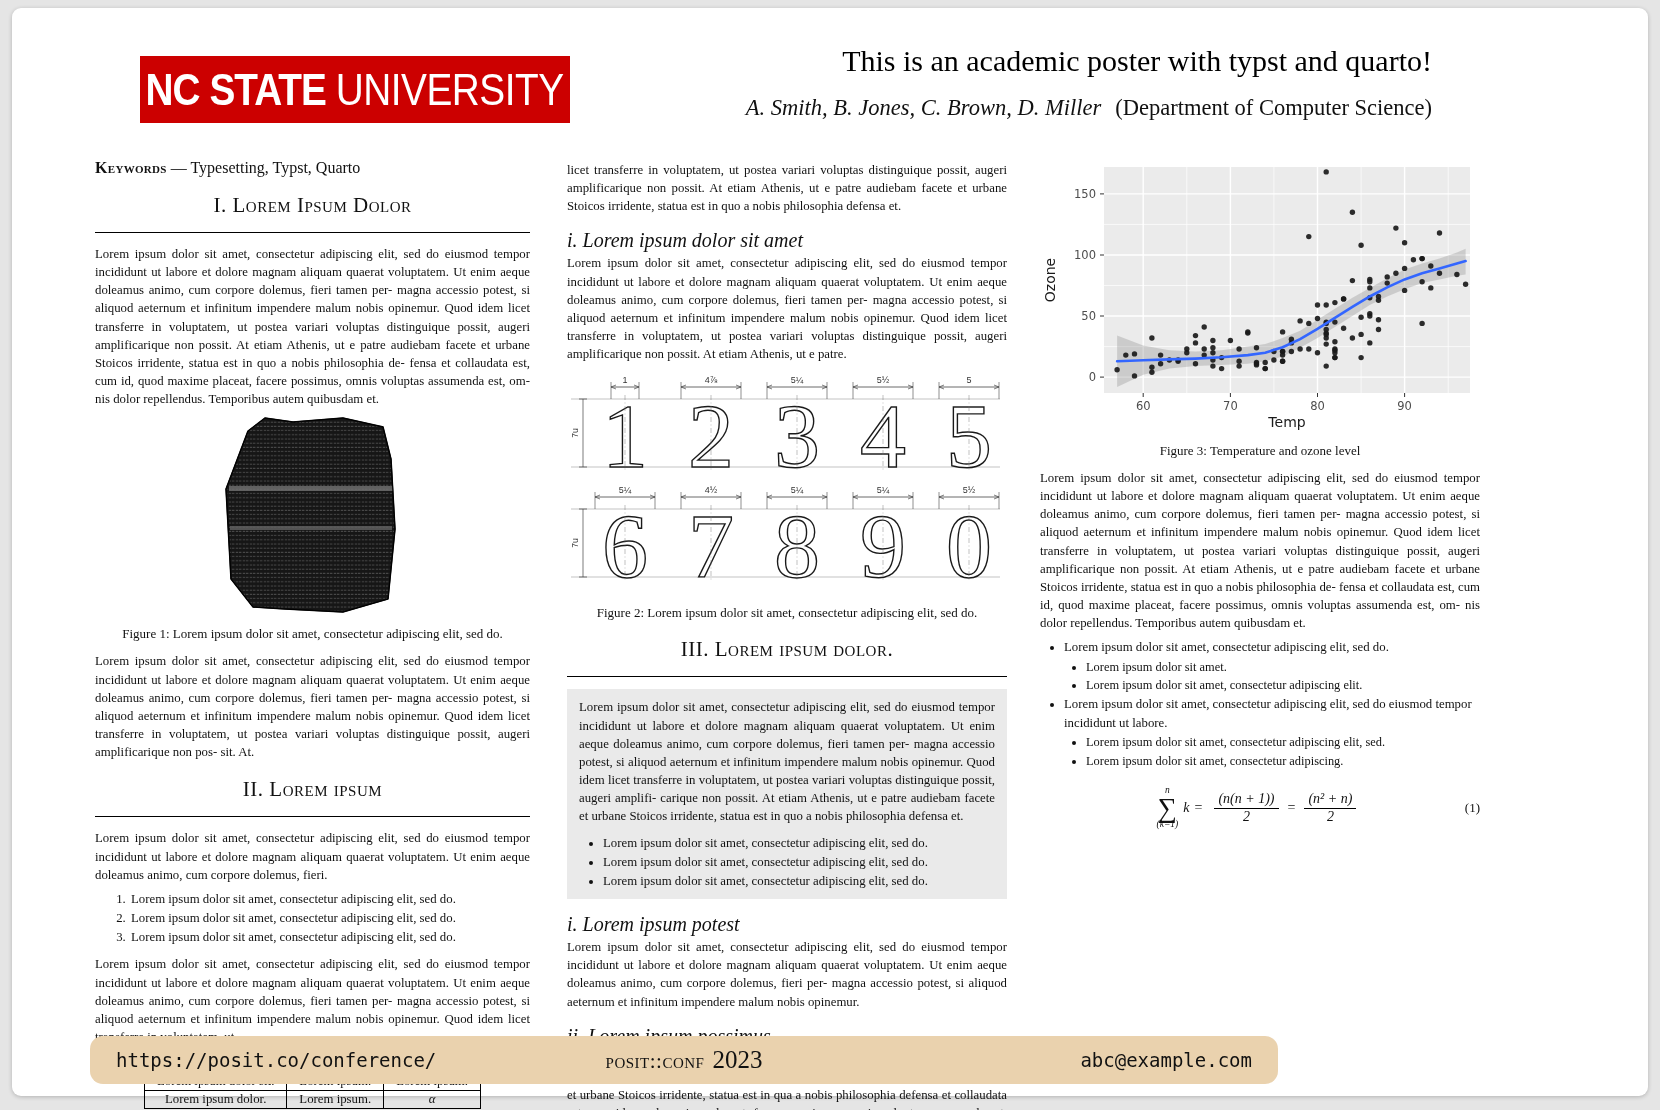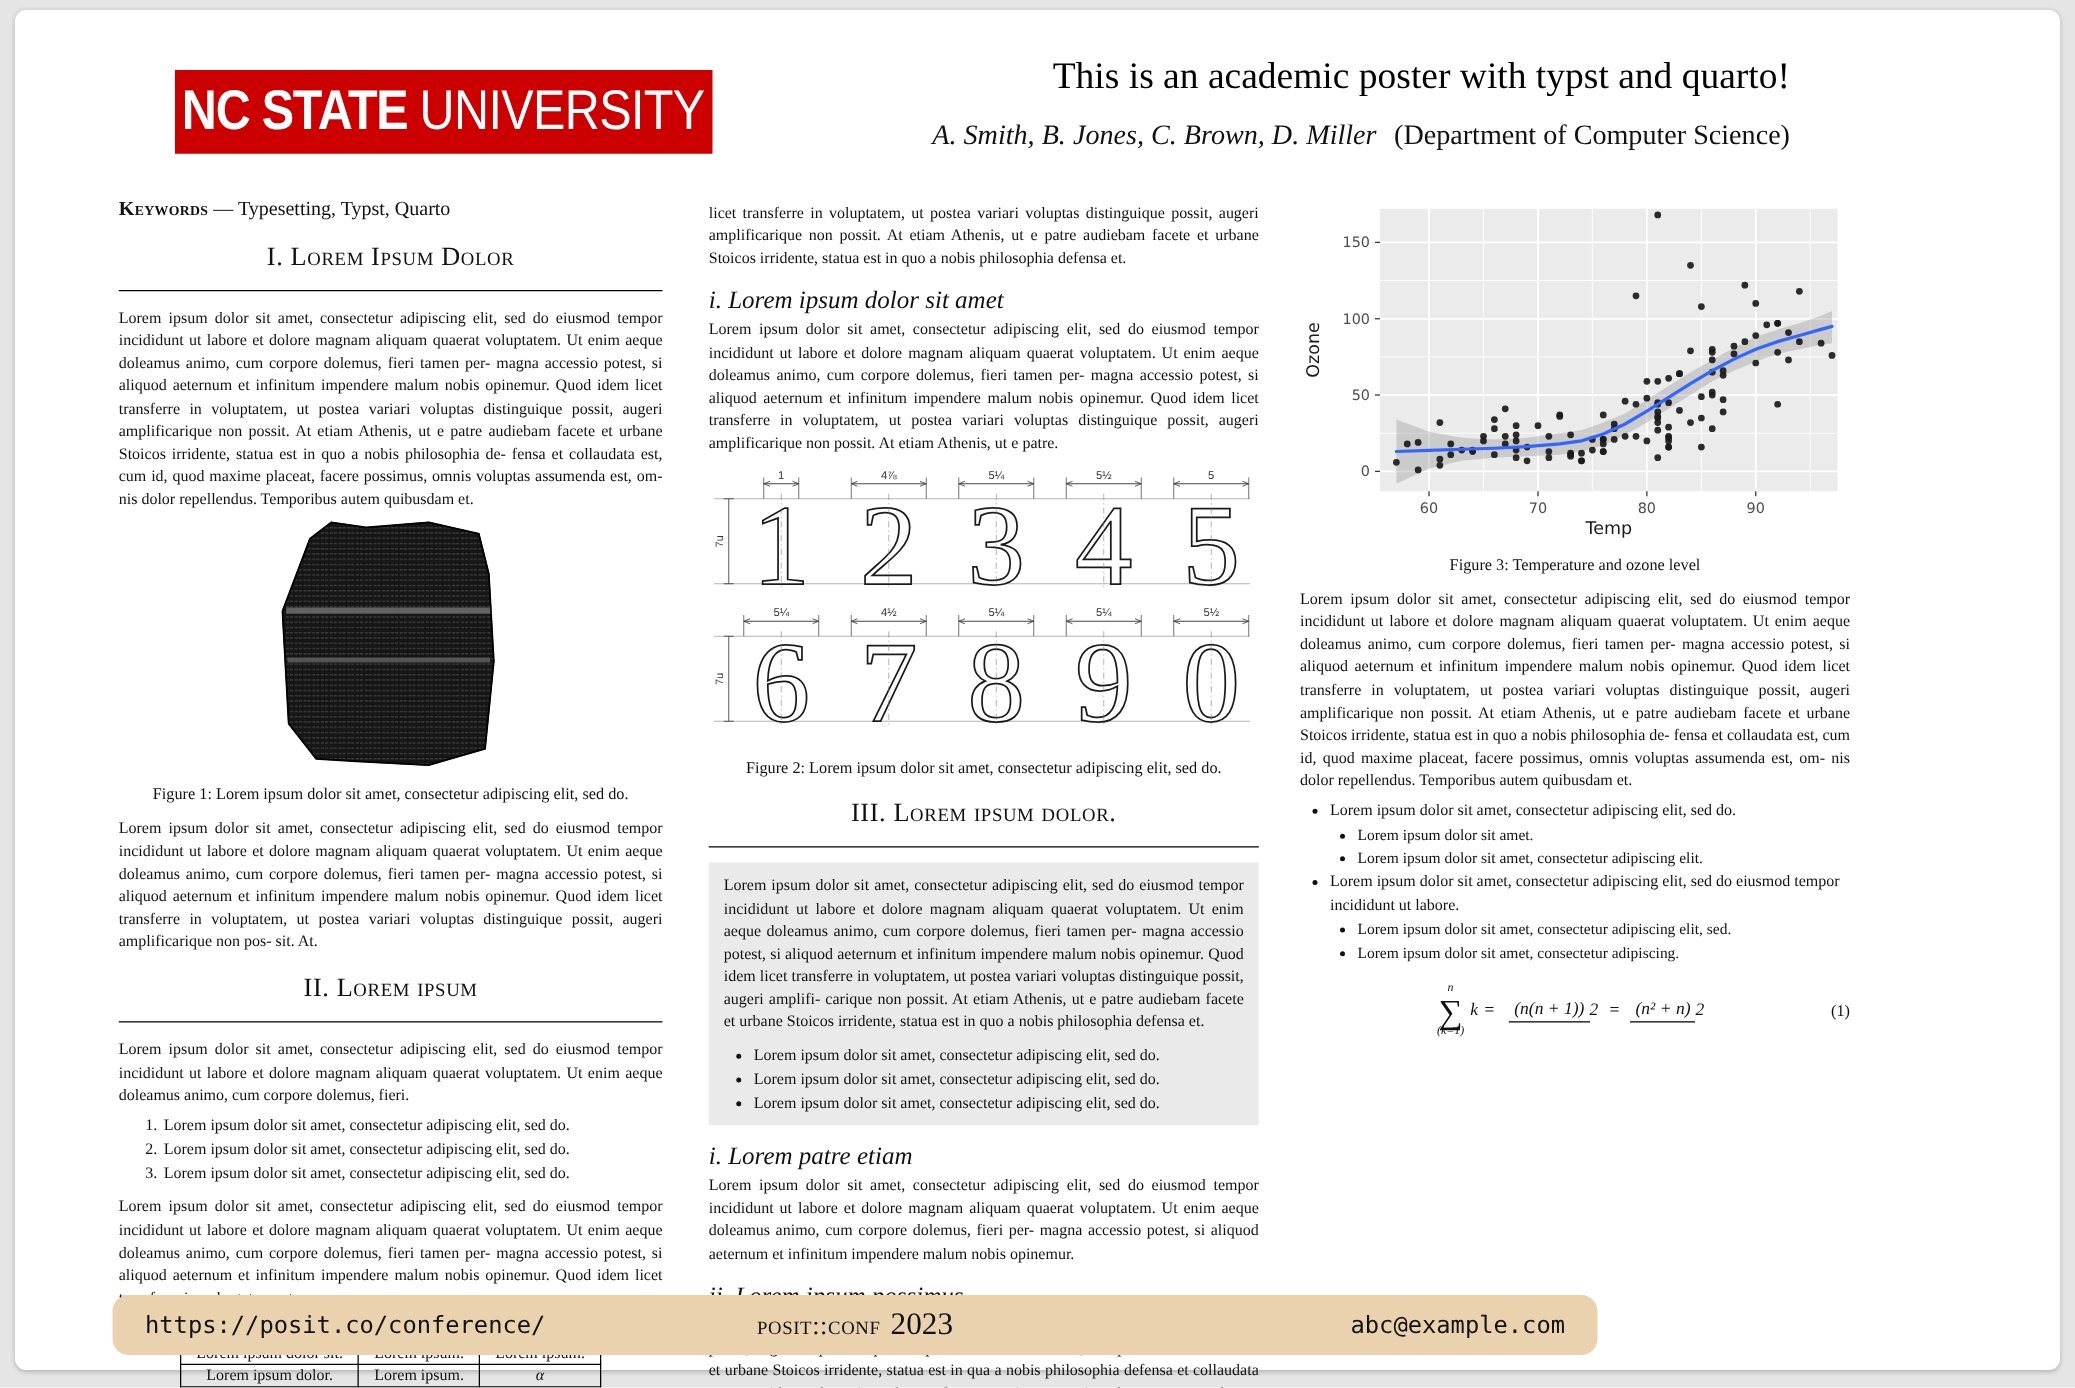--- a/index.html
+++ b/index.html
@@ -74,21 +74,21 @@
   #ozone-chart{margin:6px 0 0 0;}
   .r-bullets{margin-top:2px;}
   
   .equation{
     position:relative;margin:16px 0 0 0;display:flex;align-items:center;justify-content:center;
     font-size:14px;font-style:italic;
   }
   .sum{display:inline-flex;flex-direction:column;align-items:center;margin-right:5px;}
   .sum-sup,.sum-sub{font-size:9.5px;line-height:1;font-style:italic;}
   .sigma{font-size:27px;line-height:.9;font-style:normal;}
-  .frac{display:inline-flex;flex-direction:row;align-items:center;margin:0 7px;vertical-align:middle;}
+  .frac{display:inline-flex;flex-direction:column;align-items:center;margin:0 7px;vertical-align:middle;}
   .frac .num{display:block;padding:0 4px 1px 4px;border-bottom:1px solid #000;line-height:1.15;}
   .frac .den{display:block;line-height:1.2;}
   .eq-no{position:absolute;right:0;top:50%;transform:translateY(-50%);font-style:normal;font-size:13px;}
   
   .footer{
     position:absolute;left:78px;top:1028px;width:1188px;height:48px;
     background:#ead2ae;border-radius:13px;
     display:flex;align-items:center;justify-content:space-between;
     padding:0 26px;box-sizing:border-box;
   }
@@ -269,21 +269,21 @@
 
     <div class="callout">
       <p class="body">Lorem ipsum dolor sit amet, consectetur adipiscing elit, sed do eiusmod tempor incididunt ut labore et dolore magnam aliquam quaerat voluptatem. Ut enim aeque doleamus animo, cum corpore dolemus, fieri tamen per- magna accessio potest, si aliquod aeternum et infinitum impendere malum nobis opinemur. Quod idem licet transferre in voluptatem, ut postea variari voluptas distinguique possit, augeri amplifi- carique non possit. At etiam Athenis, ut e patre audiebam facete et urbane Stoicos irridente, statua est in quo a nobis philosophia defensa et.</p>
       <ul class="bul">
         <li>Lorem ipsum dolor sit amet, consectetur adipiscing elit, sed do.</li>
         <li>Lorem ipsum dolor sit amet, consectetur adipiscing elit, sed do.</li>
         <li>Lorem ipsum dolor sit amet, consectetur adipiscing elit, sed do.</li>
       </ul>
     </div>
 
-    <h3 class="sub">i. Lorem patre etiam</h3>
+    <h3 class="sub">i. Lorem ipsum potest</h3>
     <p class="body">Lorem ipsum dolor sit amet, consectetur adipiscing elit, sed do eiusmod tempor incididunt ut labore et dolore magnam aliquam quaerat voluptatem. Ut enim aeque doleamus animo, cum corpore dolemus, fieri per- magna accessio potest, si aliquod aeternum et infinitum impendere malum nobis opinemur.</p>
 
     <h3 class="sub">ii. Lorem ipsum possimus</h3>
     <p class="body">Quod idem licet transferre in voluptatem, ut postea variari voluptas distinguique possit, augeri amplificarique non possit. At etiam Athenis, ut e patre audiebam facete et urbane Stoicos irridente, statua est in qua a nobis philosophia defensa et collaudata est, cum id, quod maxime placeat, facere possimus, omnis voluptas assumenda est, om- nis dolor repellendus. Temporibus autem quibusdam et.</p>
 
   </div>
 
   <div class="col col-right">
     <div id="ozone-chart"><svg width="437" height="272" viewBox="0 0 437 272" xmlns="http://www.w3.org/2000/svg">
           <rect x="64" y="6" width="366" height="226" fill="#EBEBEB"></rect>

